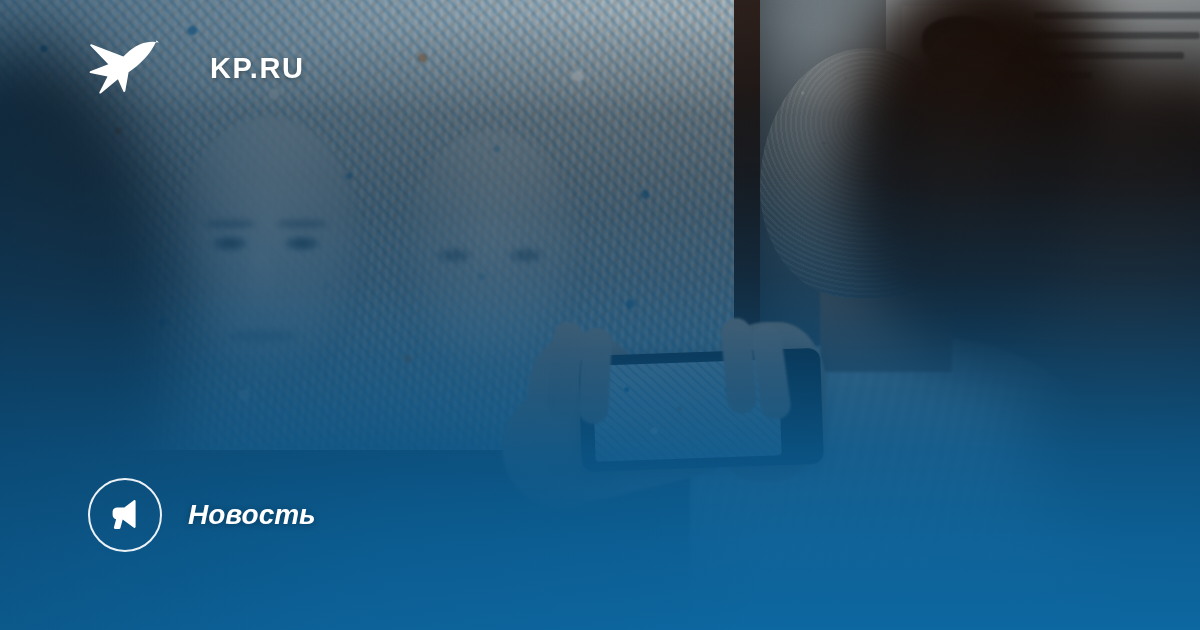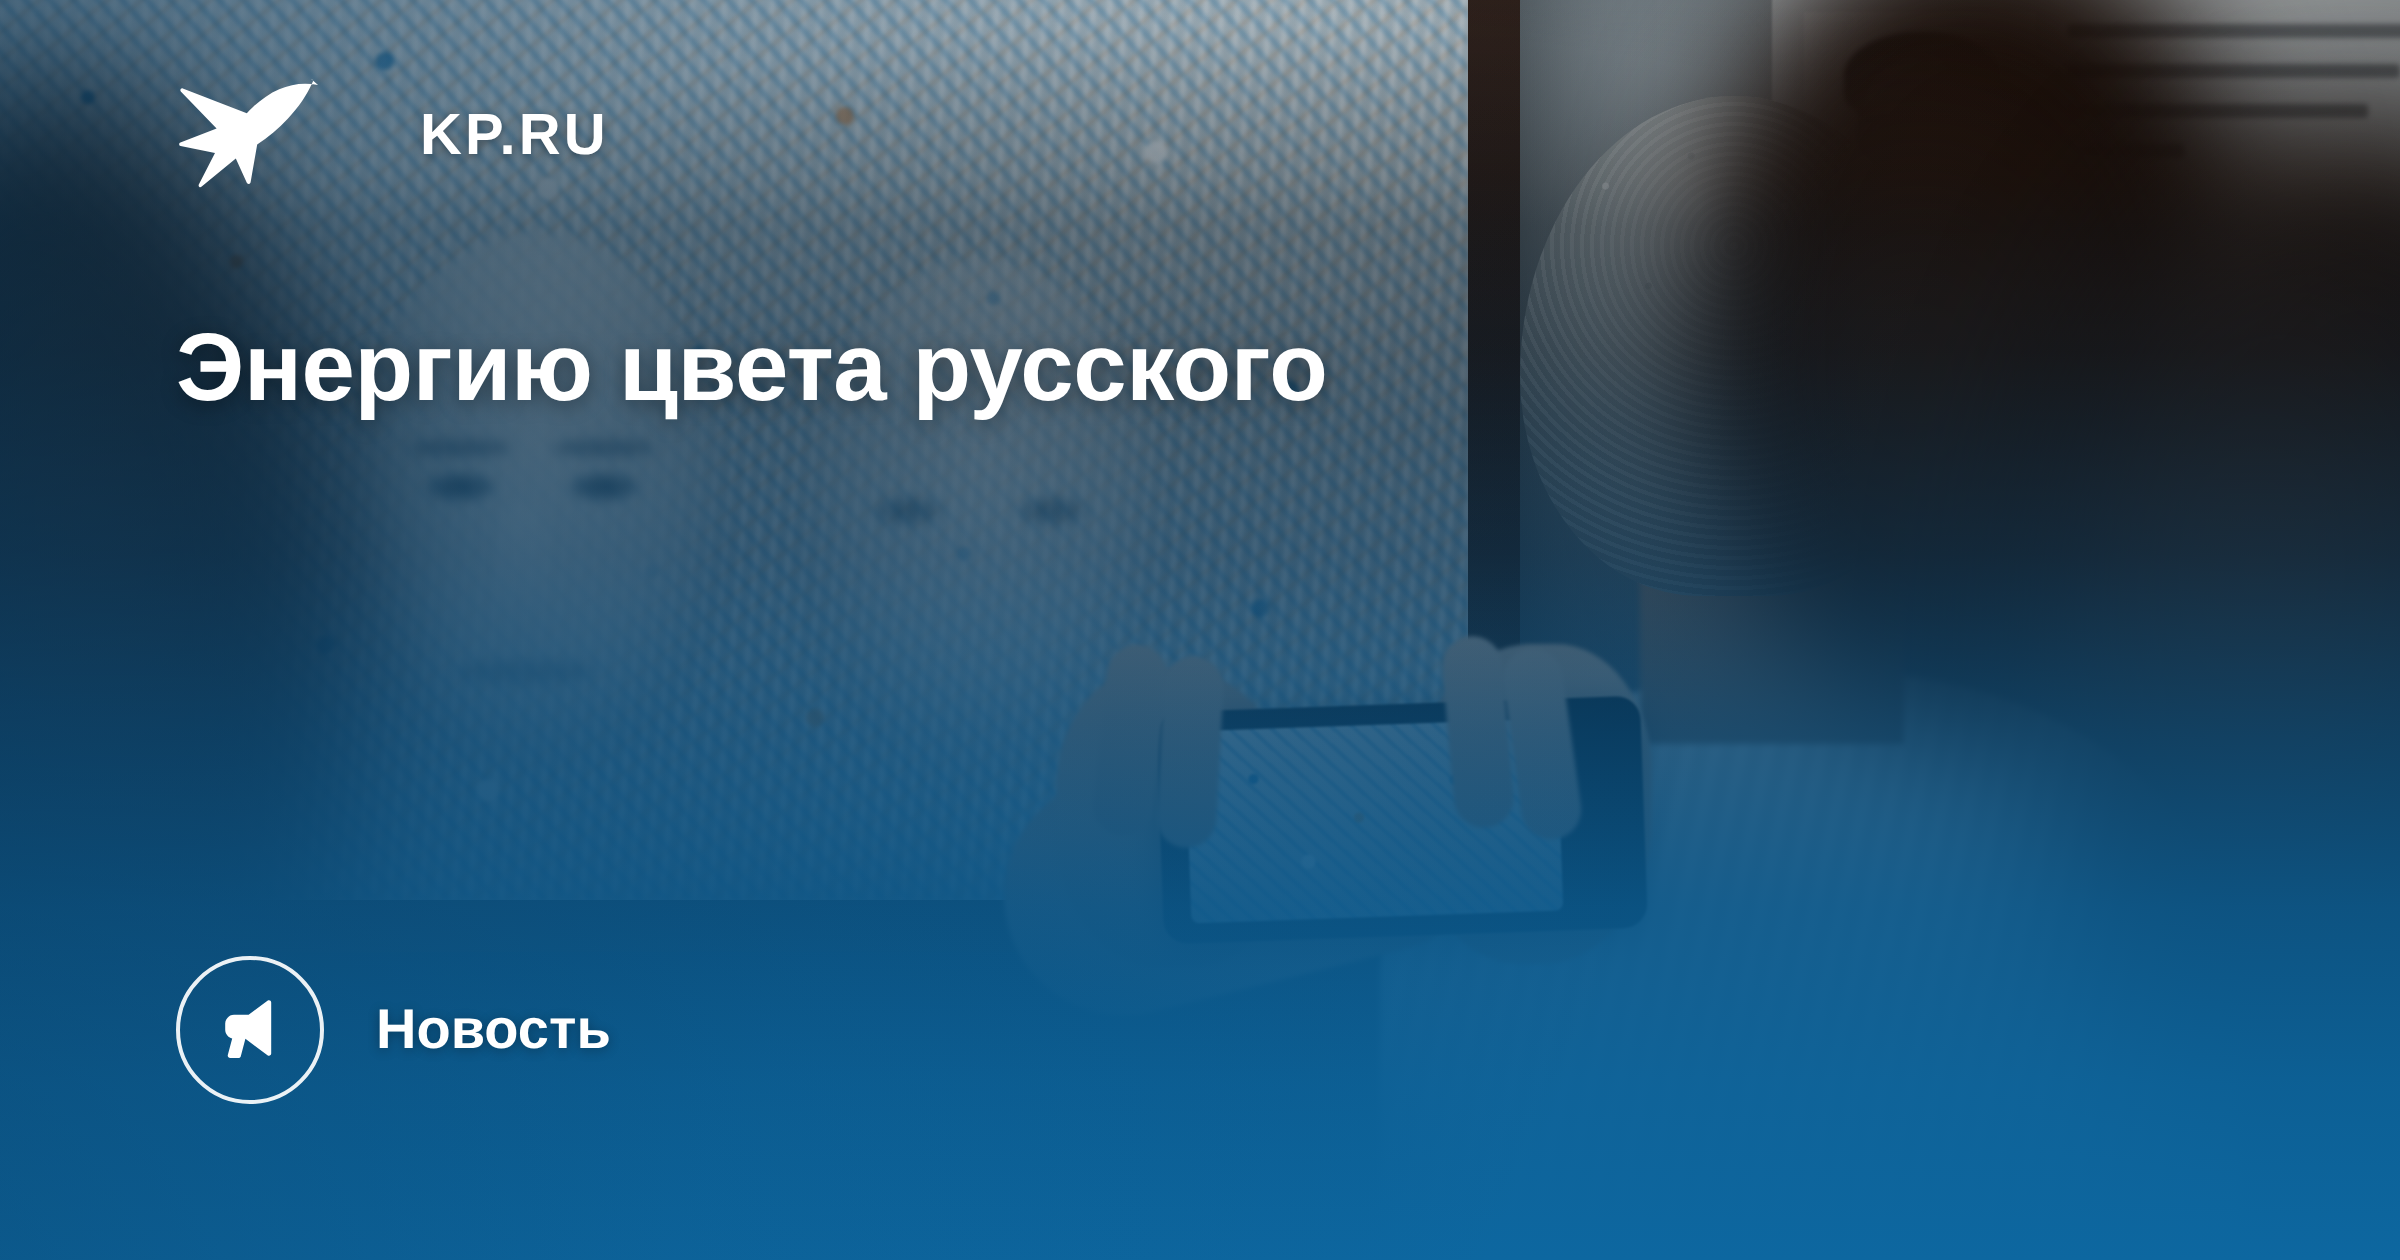--- a/index.html
+++ b/index.html
@@ -286,21 +286,21 @@
     position:absolute;left:88px;top:150px;width:960px;
     margin:0;color:#fff;
     font-size:48px;font-weight:700;line-height:70px;
     letter-spacing:-.004em;
     text-shadow:0 2px 10px rgba(0,0,0,.38);
   }
   .headline .ln{display:block;white-space:nowrap;}
 
   .badge{
     position:absolute;left:88px;top:478px;
-    display:flex;align-items:center;gap:26px;
+    display:flex;align-items:center;gap:26px;font-style:italic;
   }
   .badge-circle{
     width:74px;height:74px;border-radius:50%;
     border:2px solid rgba(255,255,255,.92);
     display:flex;align-items:center;justify-content:center;
     box-sizing:border-box;flex:0 0 auto;
   }
   .badge-circle svg{display:block;}
   .badge-label{
     color:#fff;font-size:28px;font-weight:700;line-height:1;
@@ -379,21 +379,20 @@
   <div class="content">
 
     <div class="brand">
       <svg class="brand-logo" viewBox="0 0 72 72" aria-hidden="true">
         <path fill="#ffffff" d="M71 10.5c-6.6-1.4-13.2-0.6-19.4 2.1-4.9 2.1-9.2 5.3-13.1 8.9-1.1 1-2.1 2-3.1 3.1L3.4 12.2c-0.9-0.3-1.6 0.8-1 1.5l17.9 18.6-18.1 6.9c-0.9 0.3-0.8 1.6 0.1 1.8l17.2 3.5-8.1 15.8c-0.4 0.9 0.6 1.7 1.3 1.1l17.2-14.1 5.5 12.1c0.4 0.9 1.7 0.7 1.9-0.3l3.3-18.9c5.6-3.6 10.8-7.9 15.4-12.9 5.1-5.5 9.4-11.6 12.4-18.4 0.3-0.7-0.1-1.3-0.8-1.4z"></path>
       </svg>
       <span class="brand-name">KP.RU</span>
     </div>
 
     <h1 class="headline">
-      <span class="ln">Энергию цвета русского</span>
     </h1>
 
     <div class="badge">
       <span class="badge-circle">
         <svg width="40" height="40" viewBox="0 0 40 40" aria-hidden="true">
           <path fill="#ffffff" d="M30.6 6.2c0-0.9-1-1.4-1.7-0.9l-9.6 7.1H12c-2.4 0-4.4 2-4.4 4.4v3.1c0 2.1 1.5 3.9 3.5 4.3l-2.2 8.3c-0.2 0.8 0.4 1.5 1.2 1.5h4.1c0.6 0 1.1-0.4 1.2-0.9l2.3-8.7 11.2 8.3c0.7 0.5 1.7 0 1.7-0.9V6.2z"></path>
         </svg>
       </span>
       <span class="badge-label">Новость</span>
     </div>

